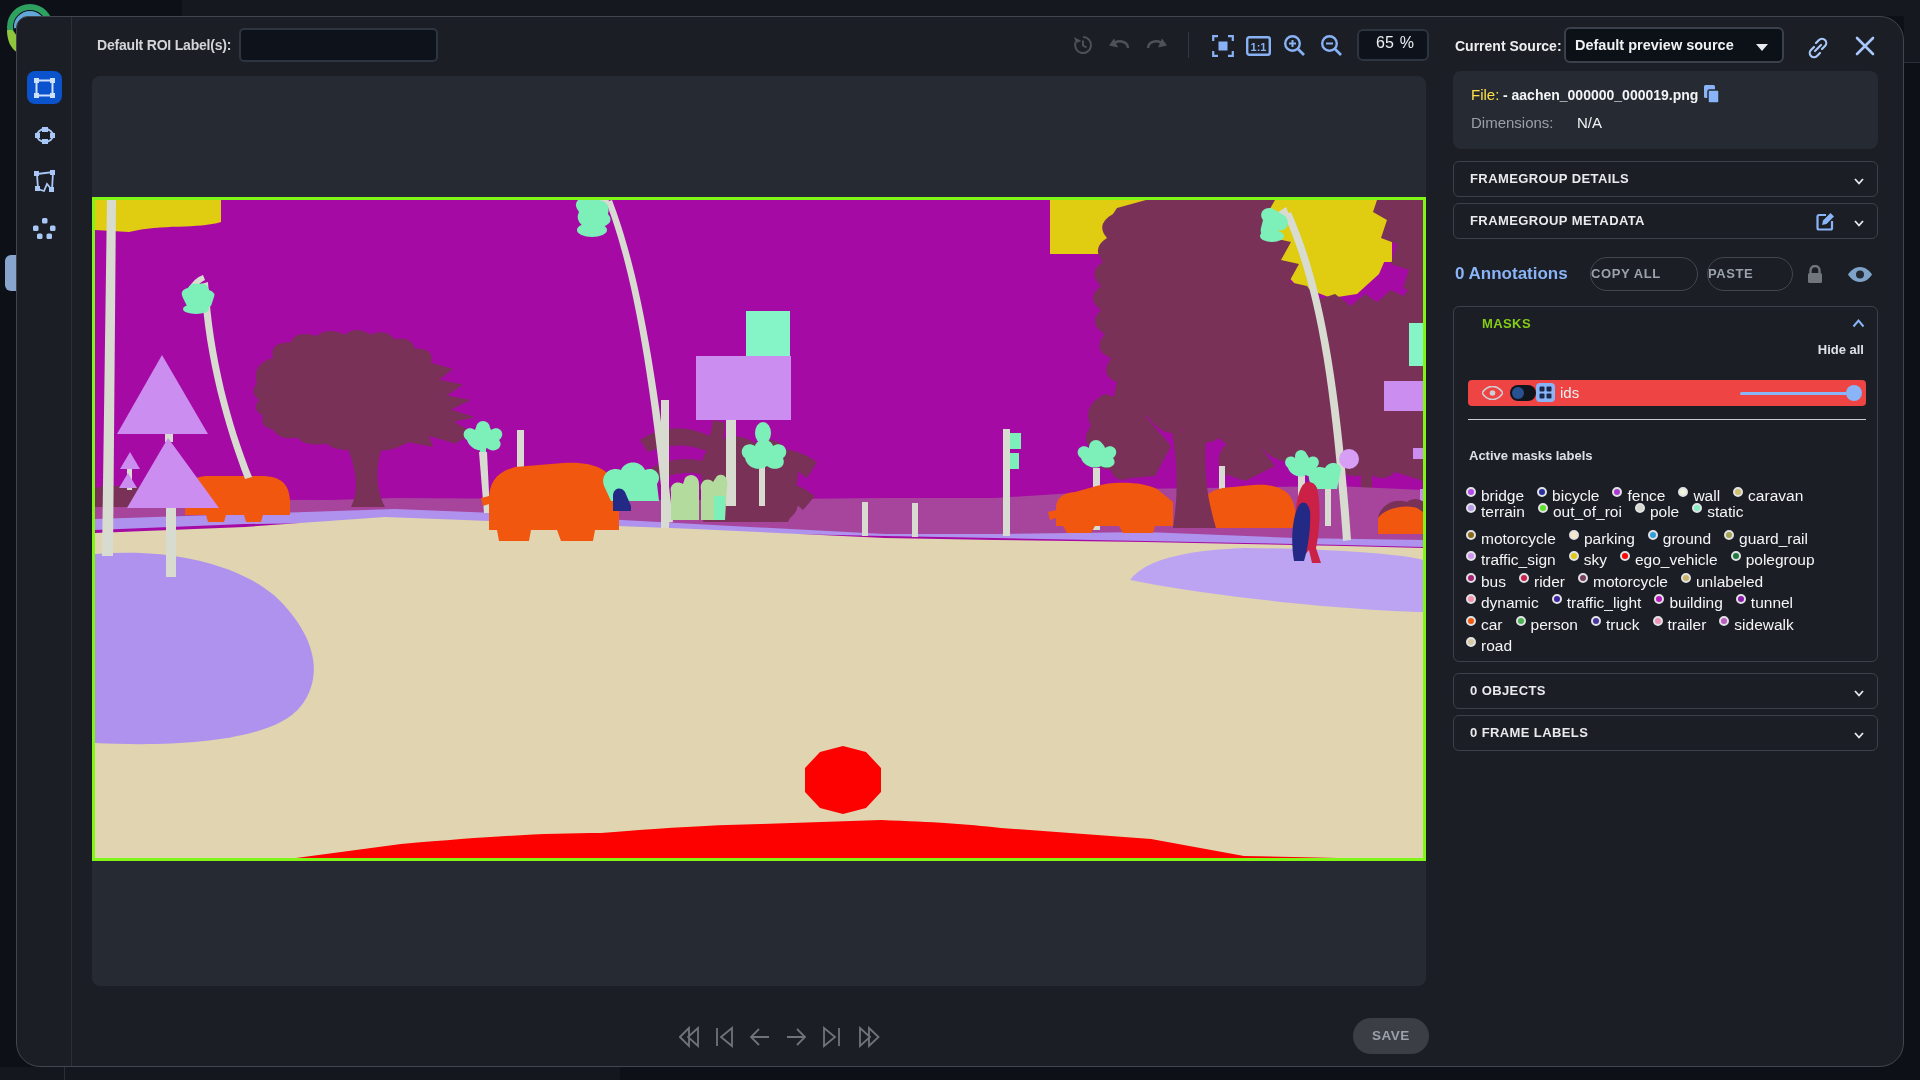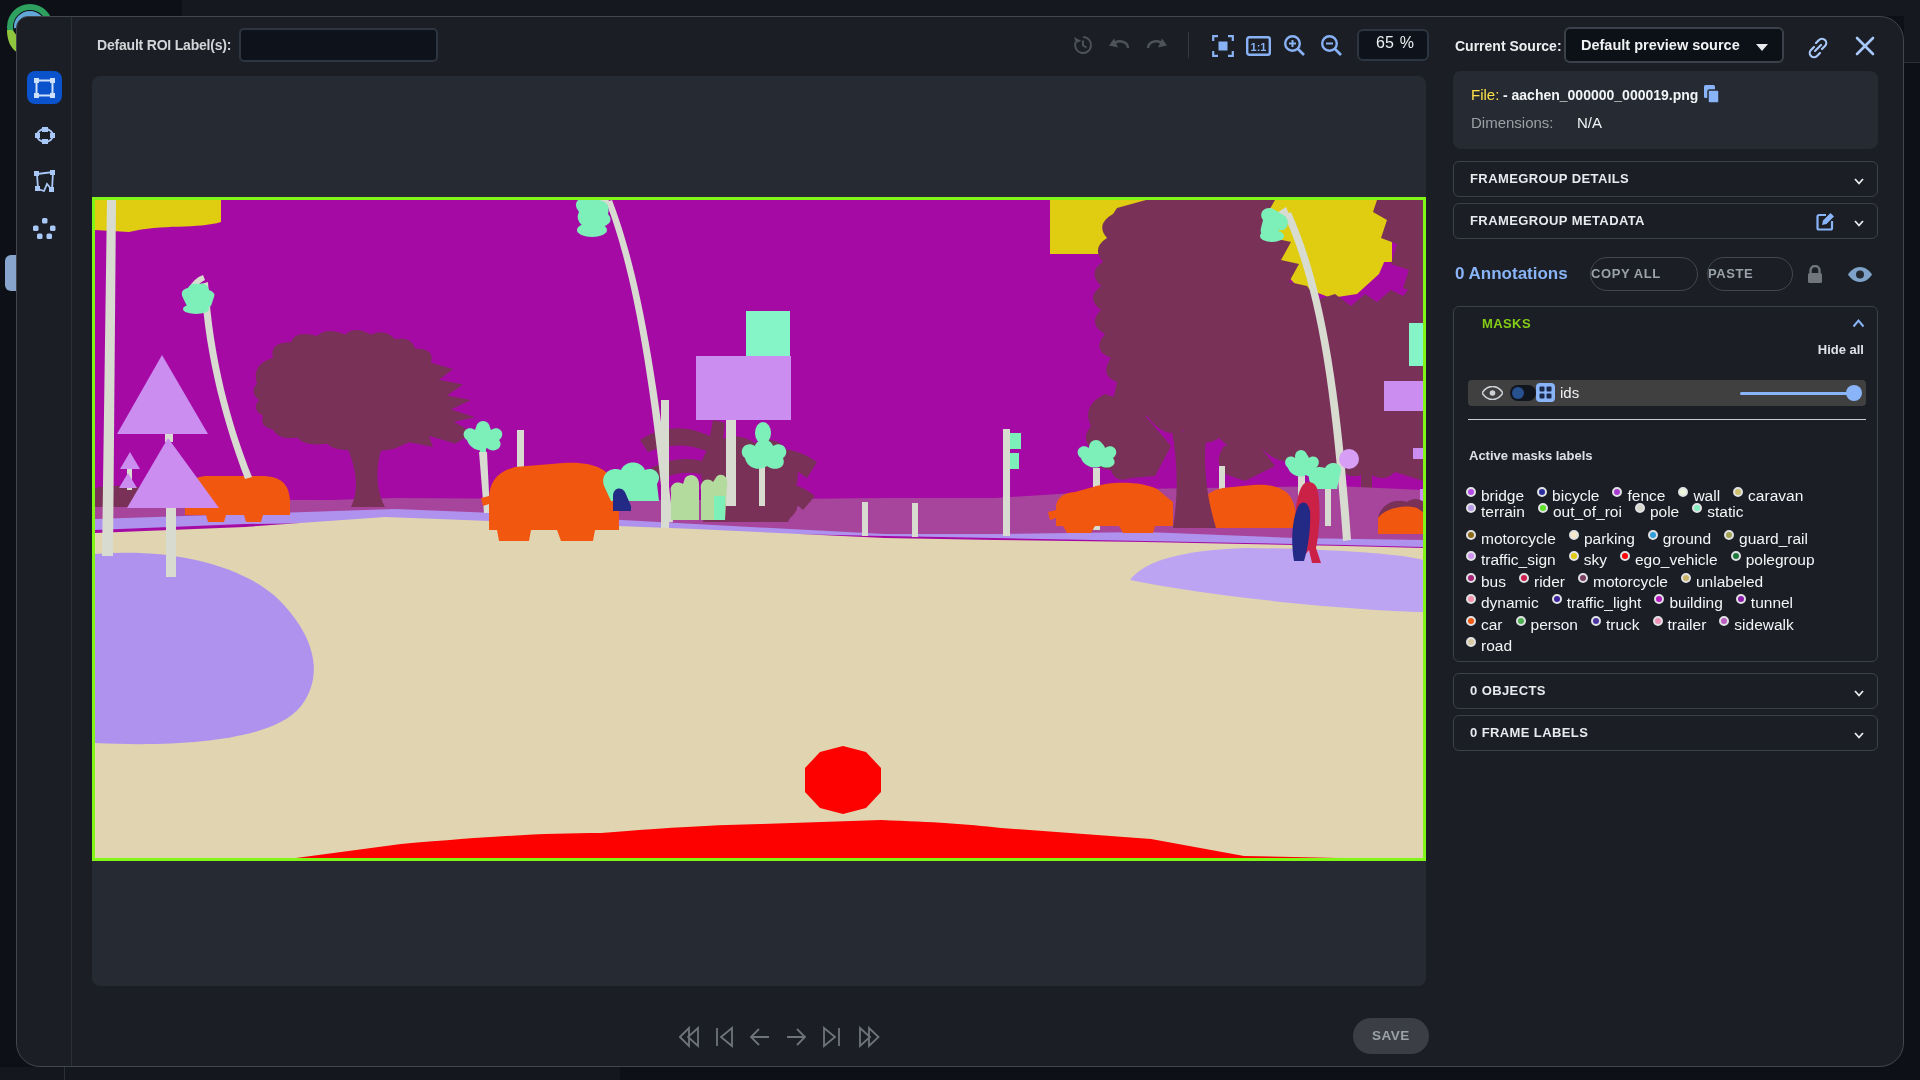--- a/index.html
+++ b/index.html
@@ -15,34 +15,34 @@
   
   #dlg { left:16px; top:16px; width:1888px; height:1051px; background:#1b1e24; border:1px solid #42464e; border-radius:12px 24px 24px 24px; }
   #toolbar { left:0; top:0; width:55px; height:1049px; border-right:1px solid #2b2f36; }
   #tool-sel { left:10px; top:54px; width:35px; height:33px; background:#0a53cd; border-radius:8px; }
 
   
   #roilabel { left:80px; top:20px; font-size:14px; font-weight:bold; letter-spacing:-0.2px; color:#d3d5d8; }
   #roiinput { left:222px; top:11px; width:199px; height:34px; background:#0e131b; border:2px solid #2d3540; border-radius:5px; }
   #pctbox { left:1340px; top:12px; width:72px; height:32px; background:#0e131b; border:2px solid #2d3540; border-radius:6px; color:#eceef0; font-size:16px; }
   #cursrc { left:1438px; top:21px; font-size:14px; font-weight:bold; color:#eceef0; }
-  #dropdown { left:1547px; top:10px; width:220px; height:36px; background:#0c1017; border:2px solid #3a414b; border-radius:6px; color:#f0f2f4; font-size:14.5px; font-weight:bold; line-height:33px; padding-left:15px; }
+  #dropdown { left:1547px; top:10px; width:220px; height:36px; background:#0c1017; border:2px solid #3a414b; border-radius:6px; color:#f0f2f4; font-size:14.5px; font-weight:bold; line-height:33px; padding-left:9px; }
   .caret { position:absolute; right:14px; top:15px; width:0; height:0; border-left:6px solid transparent; border-right:6px solid transparent; border-top:7px solid #e8eaee; }
 
   
   #canvas { left:75px; top:59px; width:1334px; height:910px; background:#262a33; border-radius:8px; }
   #img { left:0px; top:121px; width:1334px; height:664px; border:3px solid #80f516; }
 
   
   #filecard { left:1436px; top:54px; width:425px; height:78px; background:#252a33; border-radius:8px; font-size:15px; }
   .secbar { left:1436px; width:425px; height:36px; border:1px solid #3b414a; border-radius:6px; color:#e8eaee; font-size:13px; font-weight:bold; letter-spacing:.4px; line-height:34px; padding-left:16px; }
   .chev { position:absolute; right:12px; top:13px; width:12px; height:12px; }
   .pill { position:absolute; top:240px; height:34px; border:1px solid #42474e; border-radius:17px; color:#9aa2ab; font-size:13px; font-weight:bold; letter-spacing:.6px; text-align:left; }
   #masksbox { left:1436px; top:289px; width:425px; height:356px; border:1px solid #3b414a; border-radius:6px; }
-  #idsrow { left:14px; top:73px; width:398px; height:26px; background:#404040; border-radius:4px; }
+  #idsrow { left:14px; top:73px; width:398px; height:26px; background:#ef4444; border-radius:4px; }
   .lblrow { position:absolute; left:12px; display:flex; align-items:center; }
   .li { display:flex; margin-right:13px; }
   .dot { width:10px; height:10px; border-radius:50%; border:2px solid #e0e2e4; margin-right:5px; flex:none; }
   .lt { color:#f3f5f7; font-size:15.5px; white-space:nowrap; }
 
   
   #save { left:1336px; top:1001px; width:76px; height:36px; background:#3b3f45; border-radius:18px; color:#9ba1a8; font-size:13.5px; font-weight:bold; text-align:center; line-height:36px; letter-spacing:.5px; }
   svg { display:block; }
 </style>
 </head>

